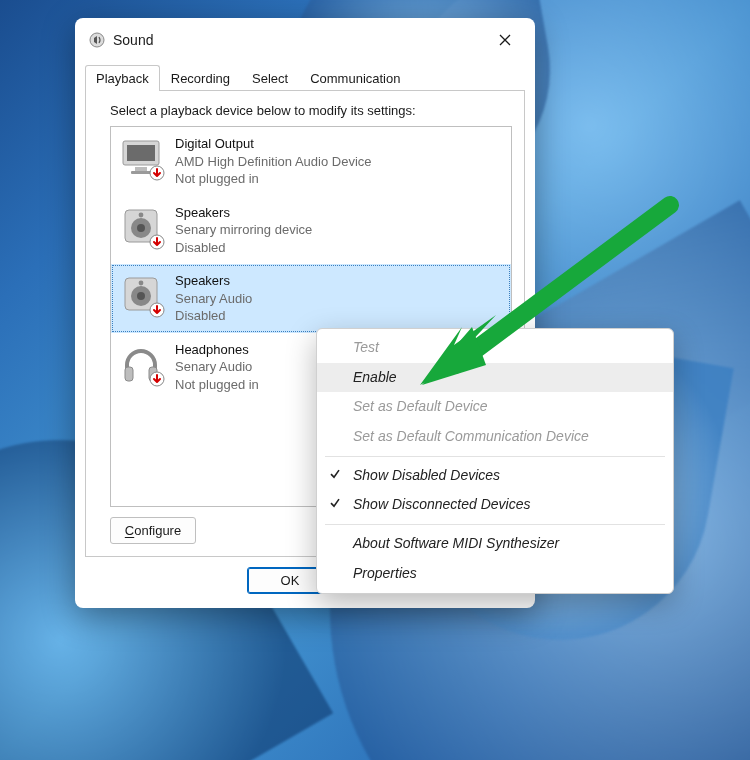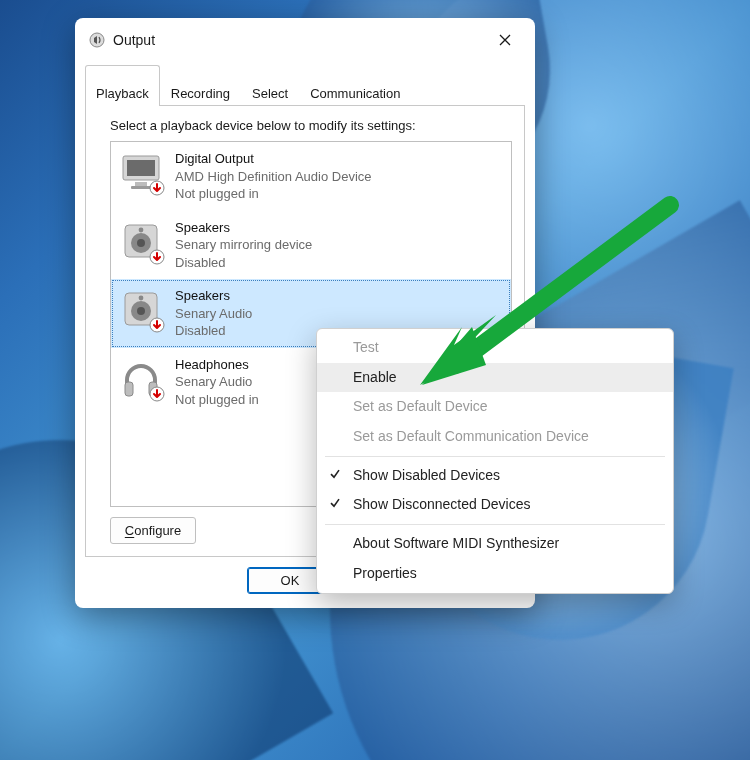--- a/index.html
+++ b/index.html
@@ -67,21 +67,21 @@
     border-radius: 4px;
   }
   .tabs {
     display: flex;
     padding: 6px 10px 0 10px;
     gap: 0;
     border-bottom: none;
     position: relative;
   }
   .tab {
-    padding: 20px 10px 5px 10px;
+    padding: 5px 10px 5px 10px;
     font-size: 13px;
     border: 1px solid transparent;
     border-bottom: none;
     position: relative;
     top: 1px;
     background: transparent;
   }
   .tab.active {
     border-color: #c8c8c8;
     background: #fff;
@@ -166,20 +166,21 @@
     z-index: 5;
     font-size: 14px;
   }
   .cm-item {
     display: flex;
     align-items: center;
     padding: 4px 18px 4px 36px;
     color: #222;
     position: relative;
     line-height: 1.55;
+    font-style: italic;
   }
   .cm-item.hover { background: #ededed; }
   .cm-item.disabled { color: #9a9a9a; }
   .cm-sep { height: 1px; background: #e2e2e2; margin: 4px 8px; }
   .cm-check {
     position: absolute;
     left: 12px;
     top: 50%;
     transform: translateY(-50%);
   }
@@ -200,21 +201,21 @@
 
 <div class="dialog">
   <div class="titlebar">
     <span class="title-icon">
       <svg viewBox="0 0 16 16" width="16" height="16">
         <circle cx="8" cy="8" r="7" fill="#dcdcdc" stroke="#888" stroke-width="1"></circle>
         <path d="M5 6 L8 4 L8 12 L5 10 Z" fill="#555"></path>
         <path d="M10 5 Q12 8 10 11" stroke="#555" stroke-width="1.2" fill="none"></path>
       </svg>
     </span>
-    <span class="title-text">Output</span>
+    <span class="title-text">Sound</span>
     <div class="close-btn">
       <svg viewBox="0 0 12 12" width="12" height="12">
         <path d="M1 1 L11 11 M11 1 L1 11" stroke="currentColor" stroke-width="1.3"></path>
       </svg>
     </div>
   </div>
 
   <div class="tabs" id="tab-strip">
       <div class="tab active">Playback</div>
       <div class="tab">Recording</div>

